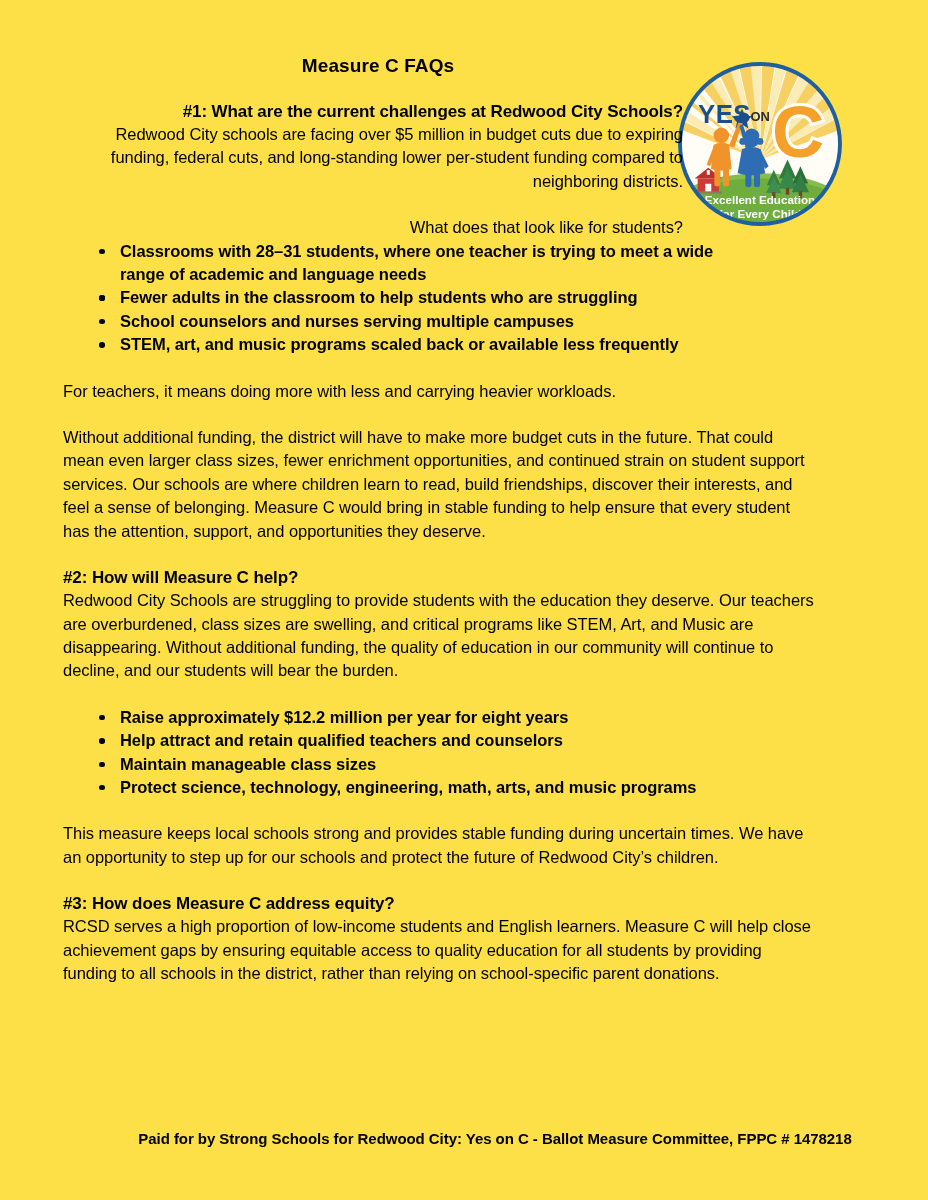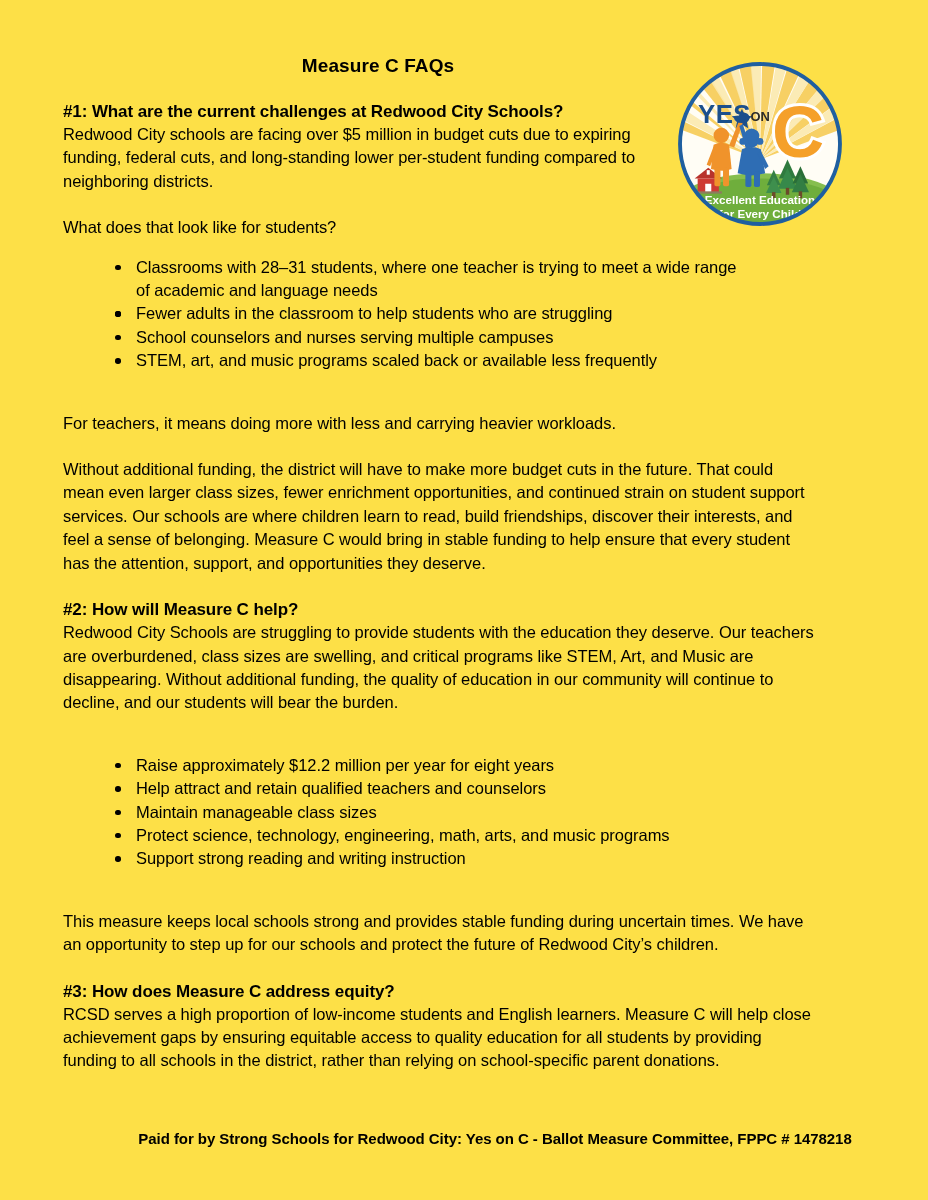--- a/index.html
+++ b/index.html
@@ -51,22 +51,23 @@
     font-size: 16.5px;
     line-height: 23.4px;
     margin: 0;
     letter-spacing: -0.05px;
   }
   .gap {
     height: 23px;
   }
   ul.bullets {
     list-style: none;
-    margin: 16px;
+    margin: 0;
     padding: 0;
+    font-weight: bold;
   }
   ul.bullets li {
     position: relative;
     padding-left: 57px;
     font-size: 16.5px;
     line-height: 23.4px;
     letter-spacing: -0.05px;
   }
   ul.bullets li .dot {
     position: absolute;
@@ -74,20 +75,21 @@
     top: 9px;
     width: 5.5px;
     height: 5.5px;
     border-radius: 50%;
     background: #000;
   }
 
   
   .narrow {
     width: 620px;
+    text-align: right;
   }
   .narrow-bul {
     width: 618px;
   }
 
   
   .footer {
     position: absolute;
     left: 0;
     top: 1130px;
@@ -252,21 +254,20 @@
 
     <div>
       <div class="q-head">#2: How will Measure C help?</div>
       <div class="para">Redwood City Schools are struggling to provide students with the education they deserve. Our teachers are overburdened, class sizes are swelling, and critical programs like STEM, Art, and Music are disappearing. Without additional funding, the quality of education in our community will continue to decline, and our students will bear the burden.</div>
       <div class="gap"></div>
       <ul class="bullets">
         <li><span class="dot"></span><span>Raise approximately $12.2 million per year for eight years</span></li>
         <li><span class="dot"></span><span>Help attract and retain qualified teachers and counselors</span></li>
         <li><span class="dot"></span><span>Maintain manageable class sizes</span></li>
         <li><span class="dot"></span><span>Protect science, technology, engineering, math, arts, and music programs</span></li>
-        <li><span class="dot"></span><span>Support strong reading and writing instruction</span></li>
       </ul>
       <div class="gap"></div>
       <div class="para">This measure keeps local schools strong and provides stable funding during uncertain times. We have an opportunity to step up for our schools and protect the future of Redwood City’s children.</div>
     </div>
 
     <div class="gap"></div>
 
     <div>
       <div class="q-head">#3: How does Measure C address equity?</div>
       <div class="para">RCSD serves a high proportion of low-income students and English learners. Measure C will help close achievement gaps by ensuring equitable access to quality education for all students by providing funding to all schools in the district, rather than relying on school-specific parent donations.</div>

